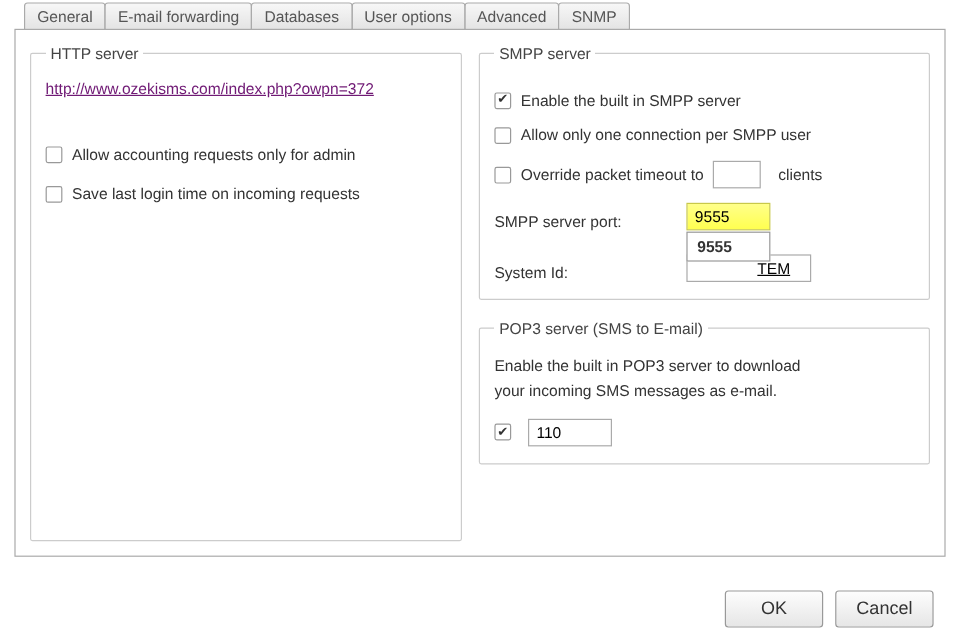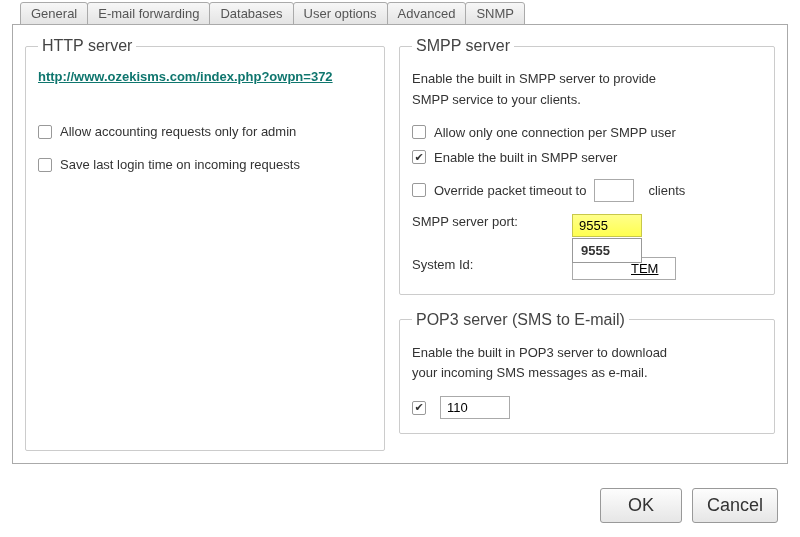--- a/index.html
+++ b/index.html
@@ -48,29 +48,29 @@
     gap: 14px;
     min-height: 440px;
   }
   fieldset {
     border: 1px solid #ccc;
     border-radius: 2px;
     padding: 14px 12px;
     position: relative;
   }
   fieldset > legend {
-    font-size: 16px;
+    font-size: 13px;
     color: #444;
     padding: 0 4px;
   }
   .col-left { flex: 0 0 360px; }
   .col-right { flex: 1; display: flex; flex-direction: column; gap: 16px; }
   .fs-http { height: 100%; }
   .explain { line-height: 1.6; margin-bottom: 12px; }
-  a.link { color: #0f766e; text-decoration: underline; word-break: break-all; font-weight: bold; }
+  a.link { color: #701a75; text-decoration: underline; word-break: break-all; }
   .cbrow {
     display: flex;
     align-items: center;
     gap: 8px;
     margin-top: 10px;
   }
   .cbrow .cb {
     width: 14px; height: 14px;
     border: 1px solid #999;
     border-radius: 2px;
@@ -78,21 +78,21 @@
     display: inline-flex;
     align-items: center;
     justify-content: center;
     font-size: 11px;
     line-height: 1;
     color: #333;
   }
   .cbrow .cb.checked::before { content: "✔"; }
   .field-row {
     display: flex;
-    align-items: flex-start;
+    align-items: flex-end;
     gap: 10px;
     margin-top: 12px;
   }
   .field-row label { min-width: 150px; }
   .text-input {
     border: 1px solid #aaa;
     padding: 3px 6px;
     font-size: 13px;
     background: #fff;
   }
@@ -120,21 +120,21 @@
     bottom: 14px;
     display: flex;
     gap: 10px;
   }
   .btn {
     min-width: 82px;
     padding: 6px 14px;
     border: 1px solid #999;
     border-radius: 3px;
     background: linear-gradient(#fdfdfd,#e6e6e6);
-    font-size: 18px;
+    font-size: 15px;
     cursor: pointer;
     text-align: center;
   }
   .smpp-port-wrap { position: relative; display: inline-block; }
 </style>
 </head>
 <body>
 
 <div class="window">
   <div class="tabs">
@@ -160,31 +160,27 @@
         <div class="cbrow" style="margin-top:18px">
           <span class="cb"></span>
           <span>Save last login time on incoming requests</span>
         </div>
       </fieldset>
     </div>
 
     <div class="col-right">
       <fieldset>
         <legend>SMPP server</legend>
-        <div class="explain" style="margin-bottom:6px">
-          <span>Enable the built in SMPP server to provide</span><br>
-          <span>SMPP service  to your clients.</span>
-        </div>
-        <div class="cbrow" style="margin-top:14px">
-          <span class="cb"></span>
-          <span>Allow only one connection per SMPP user</span>
-        </div>
         <div class="cbrow">
           <span class="cb checked"></span>
           <span>Enable the built in SMPP server</span>
+        </div>
+        <div class="cbrow" style="margin-top:14px">
+          <span class="cb"></span>
+          <span>Allow only one connection per SMPP user</span>
         </div>
         <div class="cbrow" style="margin-top:14px">
           <span class="cb"></span>
           <span>Override packet timeout to</span>
           <input class="text-input inline-num" style="">
           <span class="seconds-word">clients</span>
         </div>
 
         <div class="field-row">
           <label>SMPP server port:</label>

